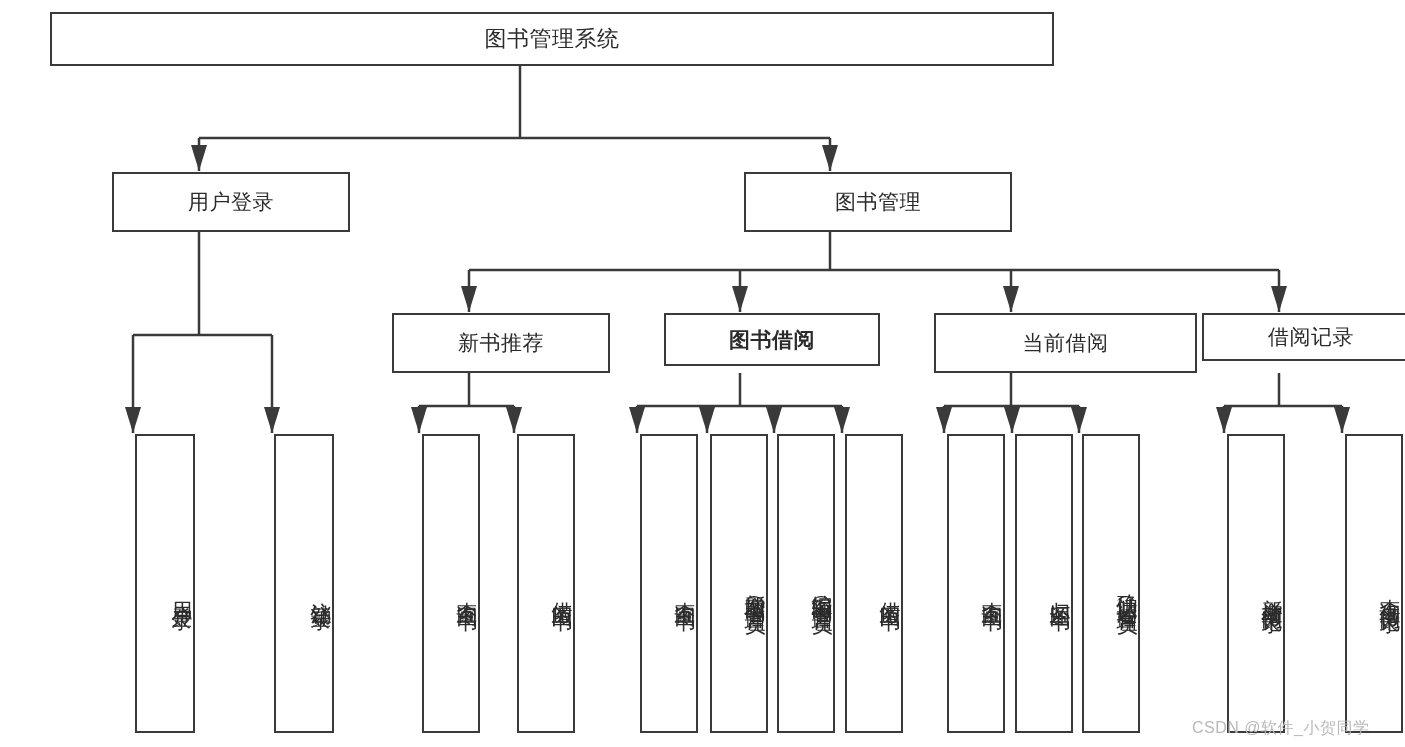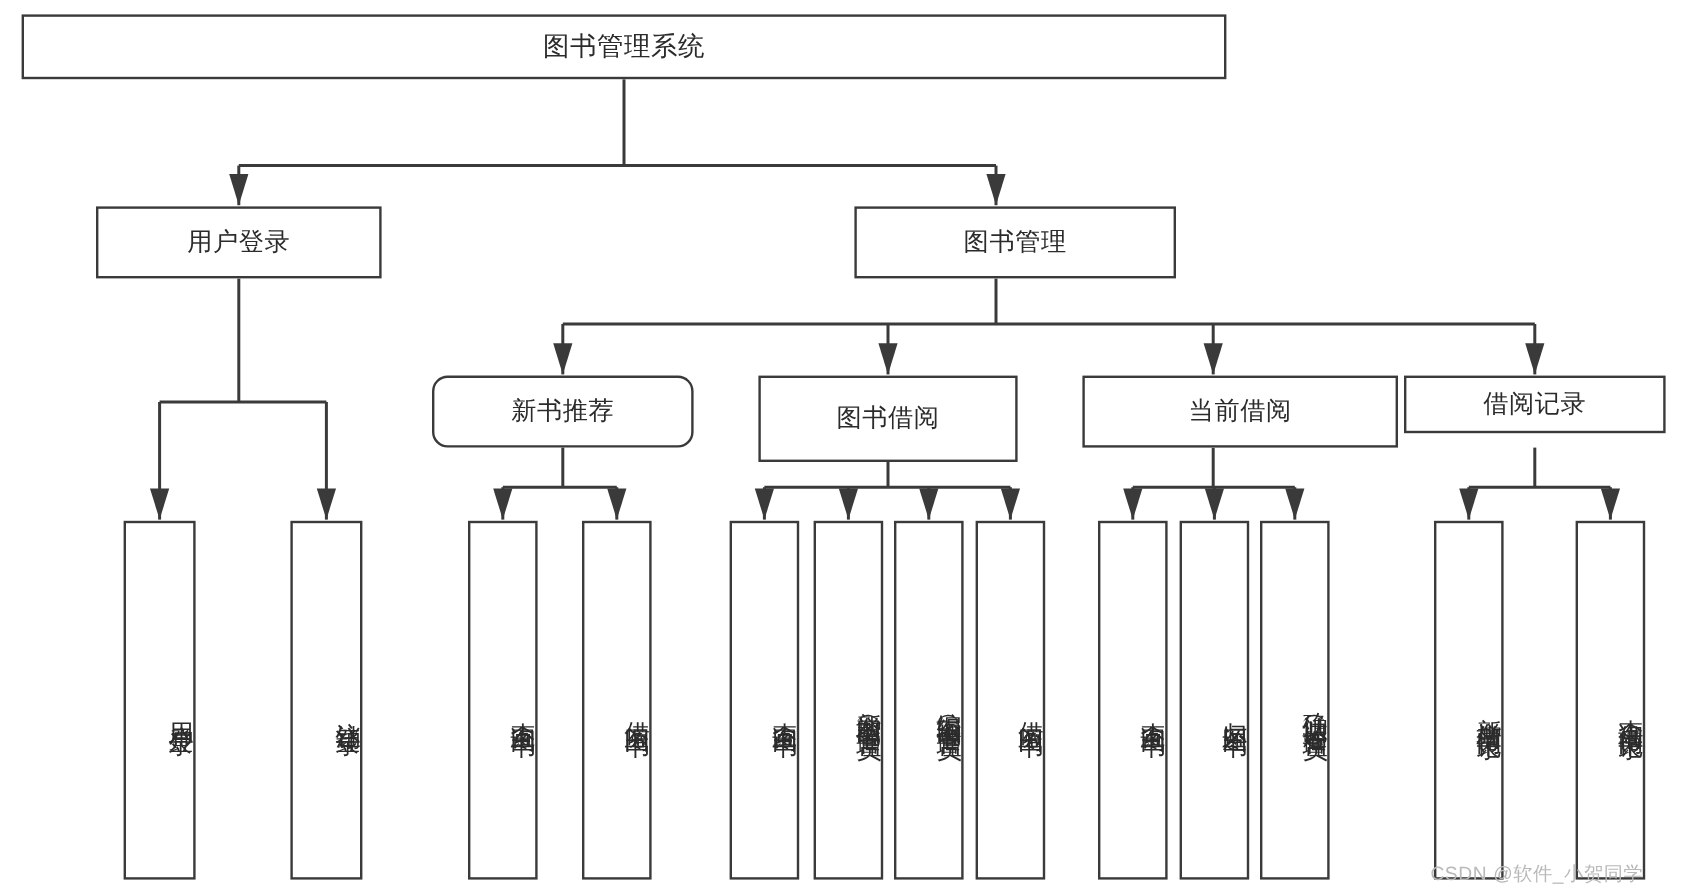--- a/index.html
+++ b/index.html
@@ -27,20 +27,21 @@
   .node {
     position: absolute;
     box-sizing: border-box;
     border: 2.5px solid #3a3a3a;
     background: #ffffff;
     color: #2b2b2b;
     display: flex;
     align-items: center;
     justify-content: center;
     text-align: right;
+    margin-left: 32px;
   }
   .node.h {
     font-size: 21px;
     line-height: 1.1;
     letter-spacing: 0.5px;
   }
   .node.root {
     font-size: 22px;
   }
   .node.v {
@@ -127,24 +128,24 @@
   <div id="nodes">
       <div class="node h root" style="left: 18px; top: 12px; width: 1004px; height: 54px;">
         <span class="htext">图书管理系统</span>
       </div>
       <div class="node h" style="left: 80px; top: 172px; width: 238px; height: 60px;">
         <span class="htext">用户登录</span>
       </div>
       <div class="node h" style="left: 712px; top: 172px; width: 268px; height: 60px;">
         <span class="htext">图书管理</span>
       </div>
-      <div class="node h" style="left: 360px; top: 313px; width: 218px; height: 60px; border-radius: 13px;">
+      <div class="node h" style="left: 360px; top: 313px; width: 218px; height: 60px;">
         <span class="htext">新书推荐</span>
       </div>
-      <div class="node h" style="left: 632px; top: 313px; width: 216px; height: 72px;">
+      <div class="node h" style="left: 632px; top: 313px; width: 216px; height: 53px; font-weight: bold;">
         <span class="htext">图书借阅</span>
       </div>
       <div class="node h" style="left: 902px; top: 313px; width: 263px; height: 60px;">
         <span class="htext">当前借阅</span>
       </div>
       <div class="node h" style="left: 1170px; top: 313px; width: 218px; height: 48px;">
         <span class="htext">借阅记录</span>
       </div>
       <div class="node v" style="left: 103px; top: 434px; width: 60px; height: 299px;">
         <span class="vtext">用户登录</span>

